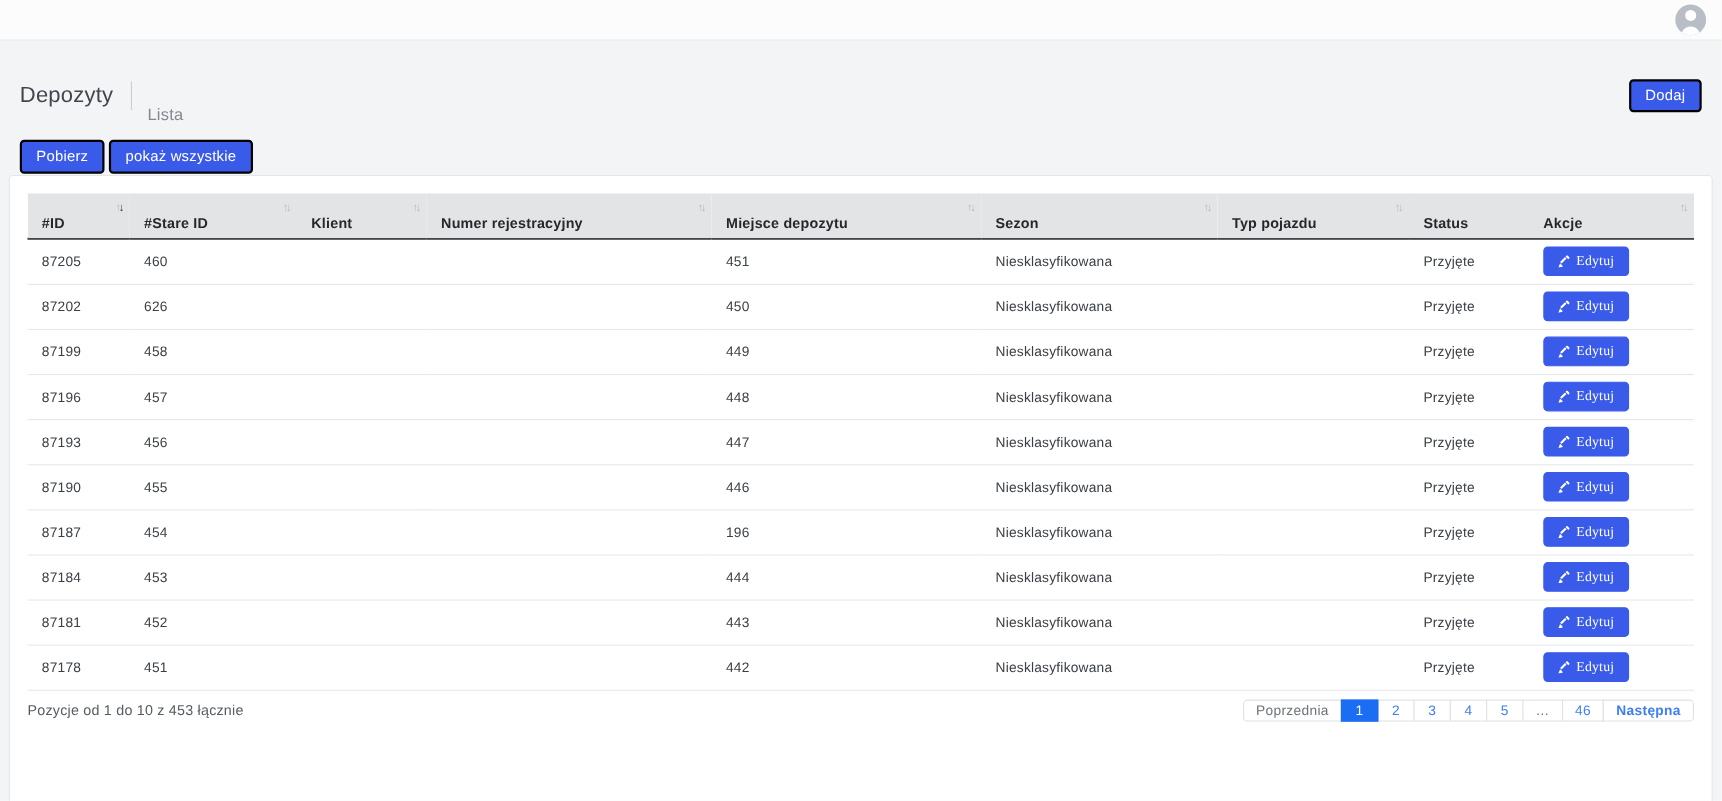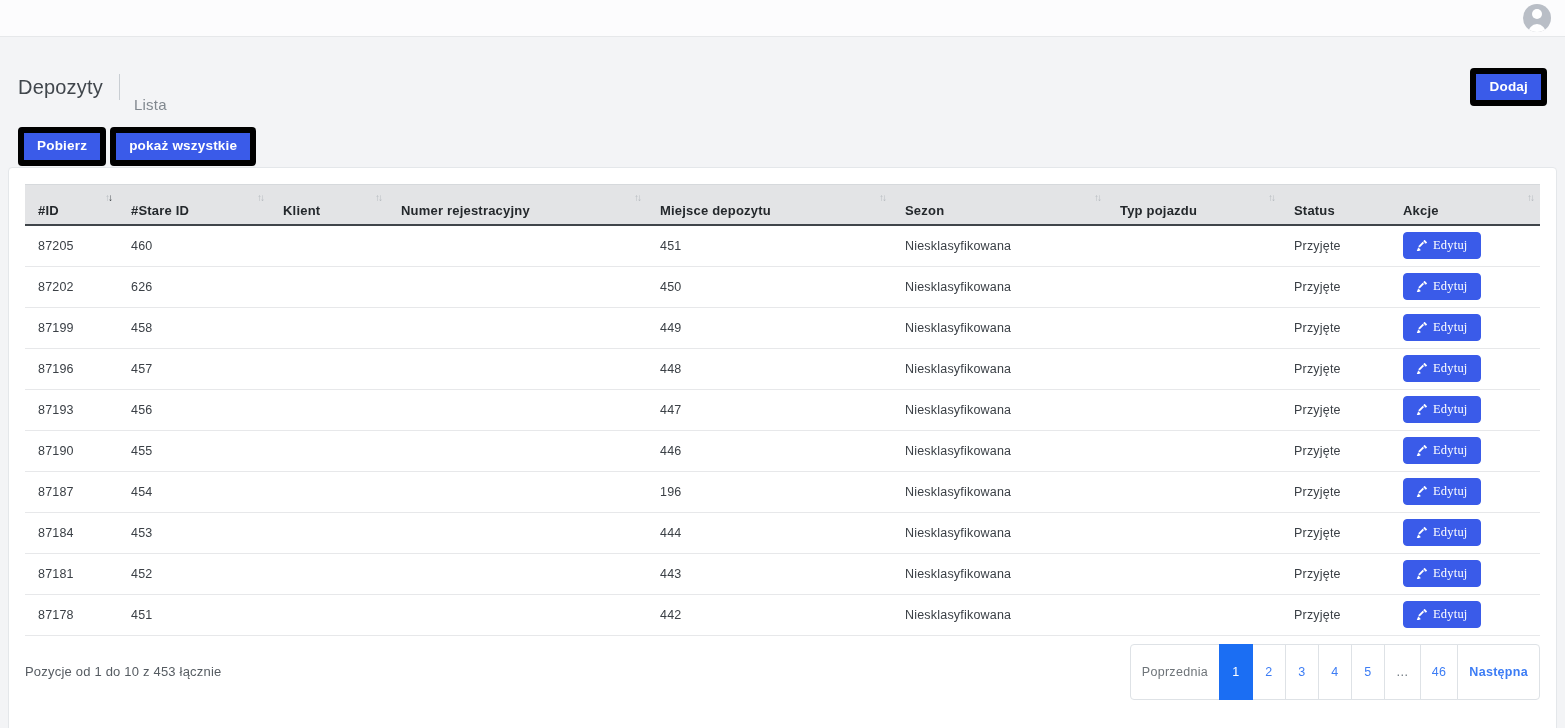--- a/index.html
+++ b/index.html
@@ -25,22 +25,22 @@
   .content { padding:0 8px; }
   .page-header {
     margin:24px 10px 0 10px; display:flex; align-items:center; justify-content:space-between;
   }
   .ph-left { display:flex; align-items:center; }
   .page-title { font-size:20px; font-weight:500; color:#40464c; }
   .title-divider { width:1px; height:26px; background:#c9ced3; margin:0 14px 0 16px; }
   .page-subtitle { font-size:15px; color:#81888f;margin-top:35px; }
   .btn {
     display:inline-flex; align-items:center; justify-content:center;
-    background:#3a5be9; color:#fff; border:6px solid #000000; border-radius:4px;
-    font-family:"Liberation Sans",sans-serif; font-size:13.5px; font-weight:700;
+    background:#3a5be9; color:#fff; border:2px solid #000000; border-radius:4px;
+    font-family:"Liberation Sans",sans-serif; font-size:13.5px; font-weight:400;
     padding:5px 13px; cursor:pointer; line-height:1.25; letter-spacing:.2px;
   }
   
   .toolbar { margin:14px 10px 1px 10px; display:flex; gap:4px; }
   
   .card {
     background:#fff; border:1px solid #e4e7ea; border-radius:4px;
     padding:16px 16px 40px 16px; min-height:600px;
   }
   .table-controls { display:flex; align-items:center; justify-content:space-between; margin:6px 0 14px 0; }
@@ -87,21 +87,21 @@
     font-family:Liberation Serif, serif; font-size:12.5px; font-weight:500;
     padding:5px 12px; cursor:pointer; letter-spacing:.2px;
   }
   .btn-edit svg { width:11px; height:11px; }
   
   .table-footer { display:flex; align-items:center; justify-content:space-between; margin-top:8px; }
   .info-text { font-size:13px; color:#565c62; }
   .pagination { display:flex; }
   .page-item {
     display:inline-flex; align-items:center; justify-content:center;
-    min-width:34px; padding:20px 11px; margin-left:-1px;
+    min-width:34px; padding:2px 11px; margin-left:-1px;
     border:1px solid #dee2e6; background:#fff; font-size:12.5px; font-weight:500;
     color:#3d7df5; text-decoration:none; cursor:pointer; letter-spacing:.3px;
   }
   .page-item:first-child { border-radius:4px 0 0 4px; margin-left:0; }
   .page-item:last-child { border-radius:0 4px 4px 0;font-weight:bold; }
   .page-item.st-prev { color:#6e7479; }
   .page-item.st-active { background:#1b6ef3; border-color:#1b6ef3; color:#fff; z-index:1; }
   .page-item.st-ellipsis { color:#6c757d; cursor:default; }
   .note-text { font-size:13px; color:#565c62; margin-top:12px; }
 </style>

